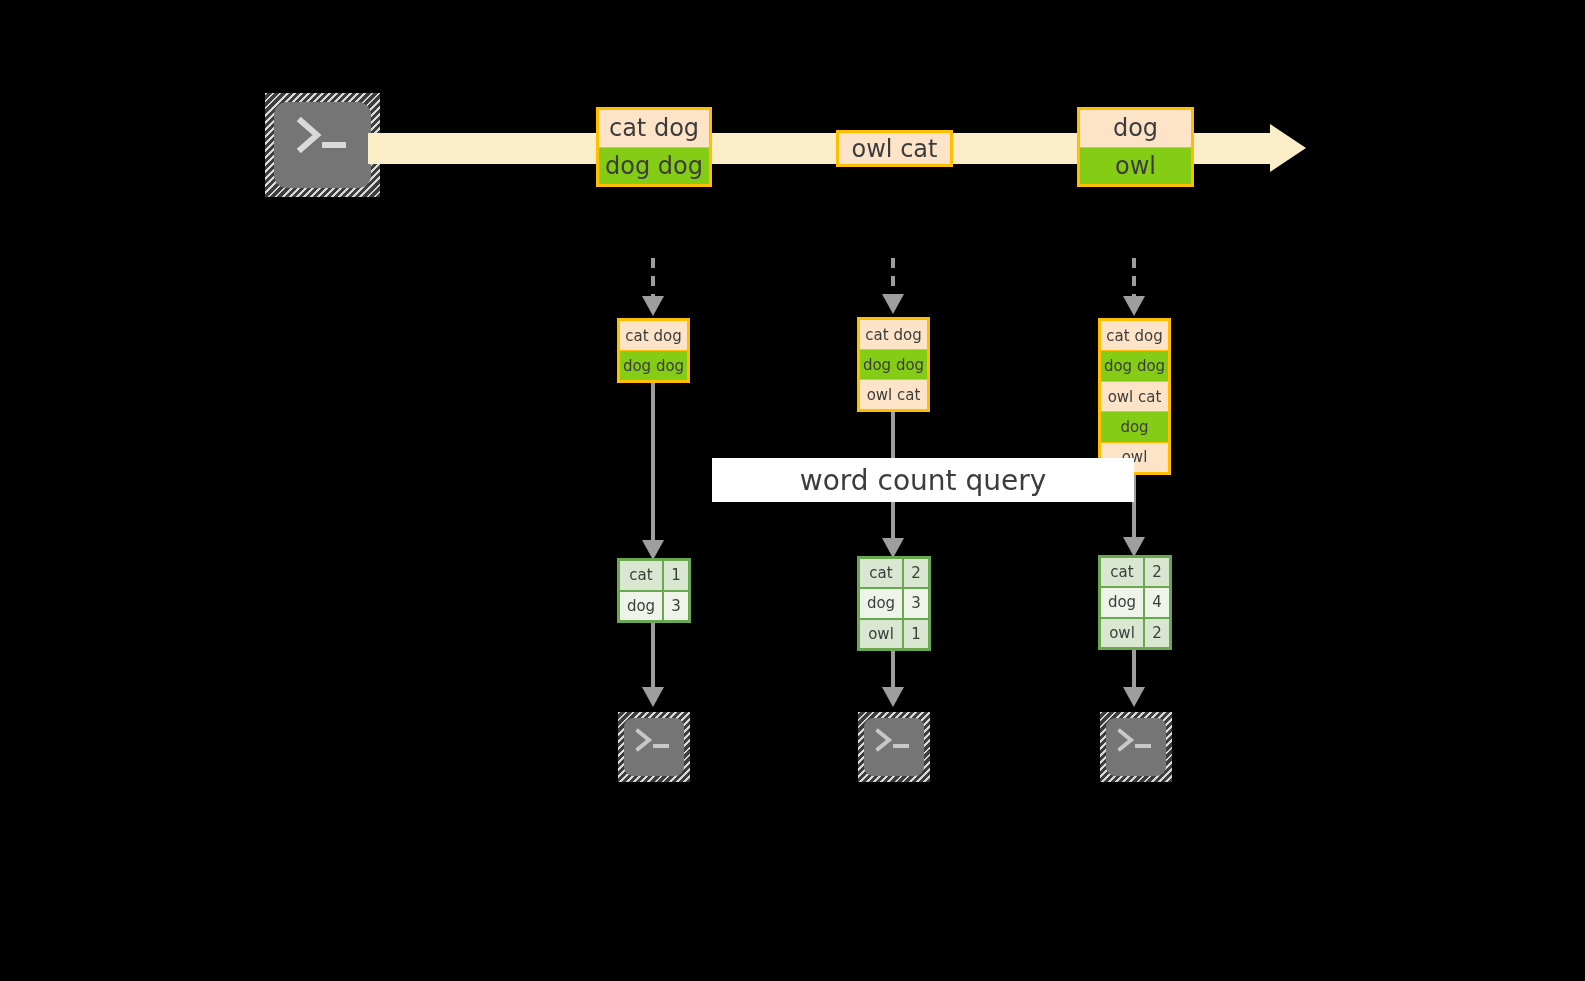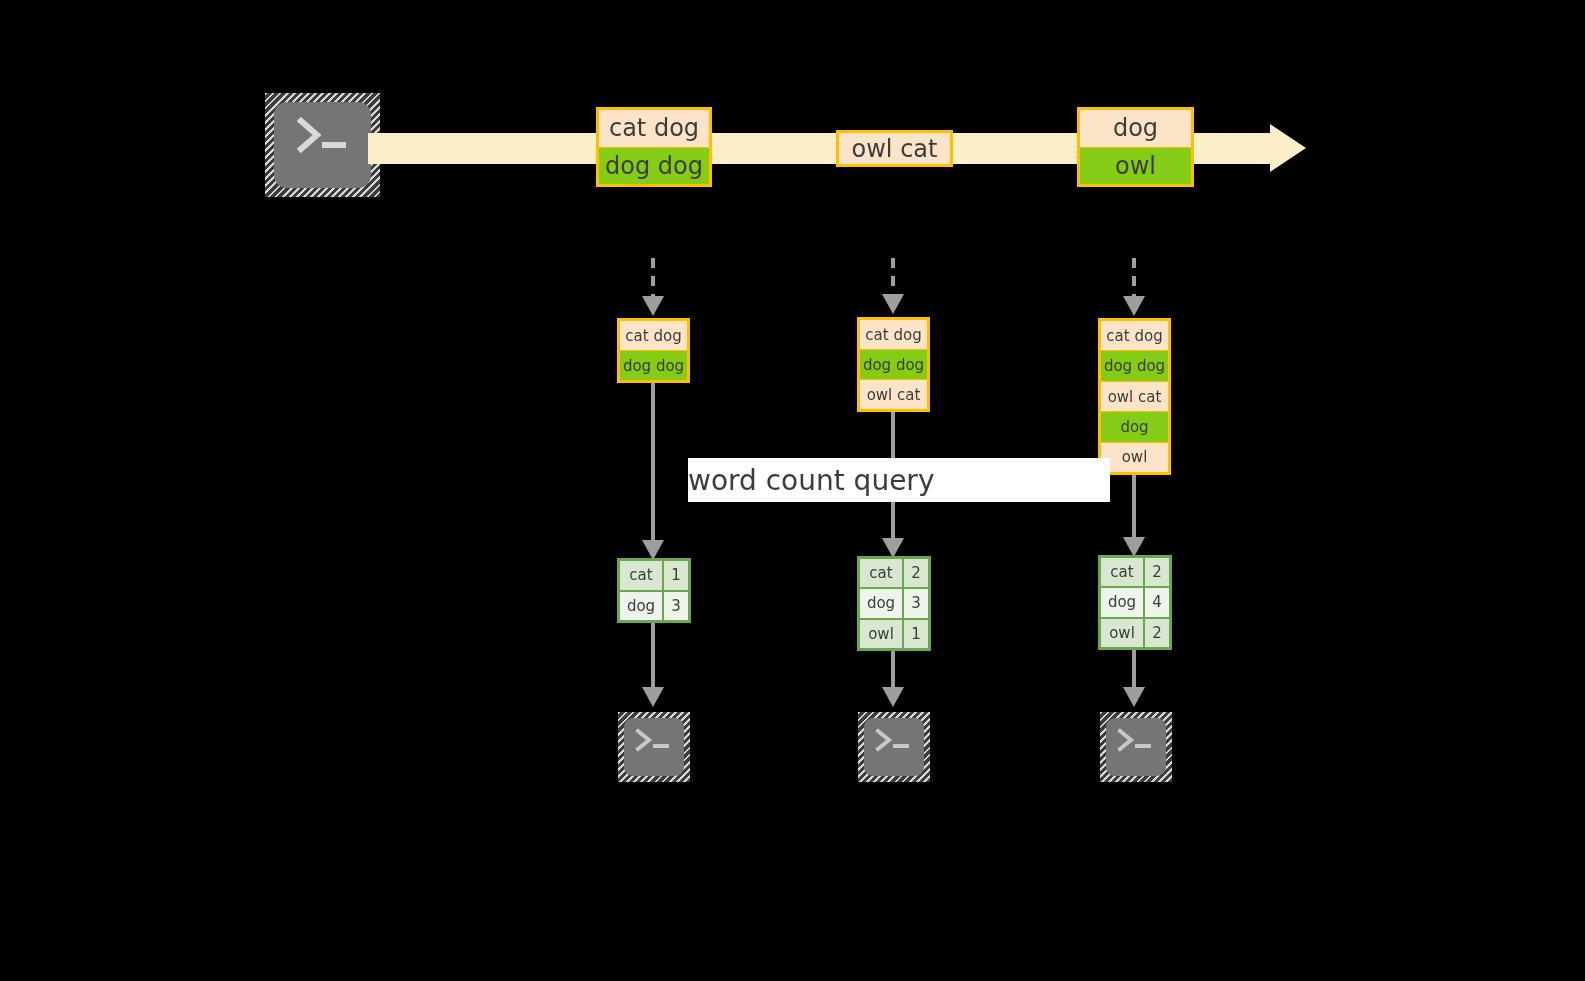--- a/index.html
+++ b/index.html
@@ -119,24 +119,25 @@
     border-right: 11px solid transparent;
     border-top: 20px solid #9e9e9e;
   }
 
   
   .qlabel {
     position: absolute;
     background: #ffffff;
     display: flex;
     align-items: center;
-    justify-content: flex-start;
+    justify-content: center;
     font-size: 28px;
     color: #3c3c3c;
     white-space: nowrap;
+    margin-left: 24px;
   }
 </style>
 </head>
 <body>
 
 <div id="stage">
 
   <div class="term" style="left:265px; top:93px; width:115px; height:104px;">
     <div class="term-inner"></div>
     <svg class="term-glyph" viewBox="0 0 115 104">

